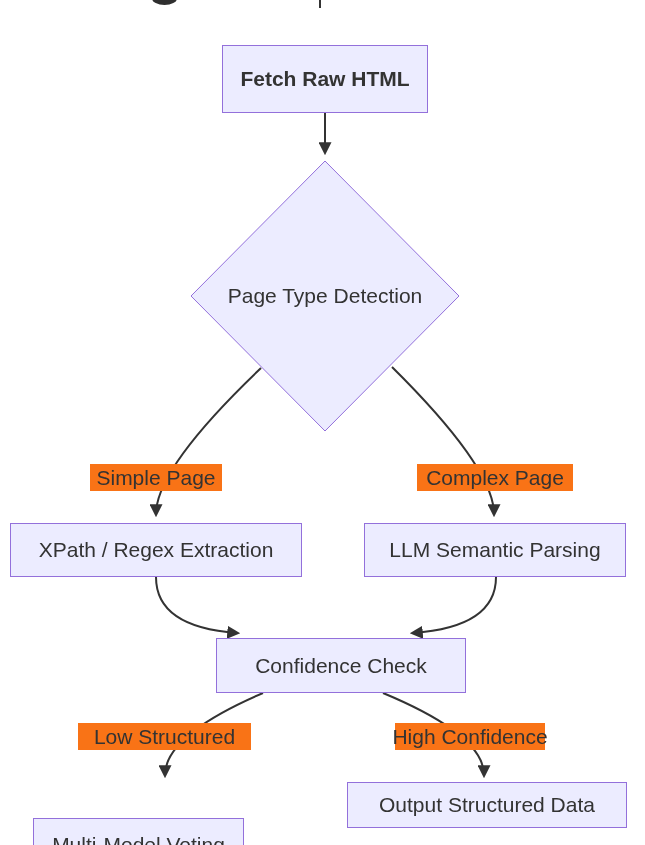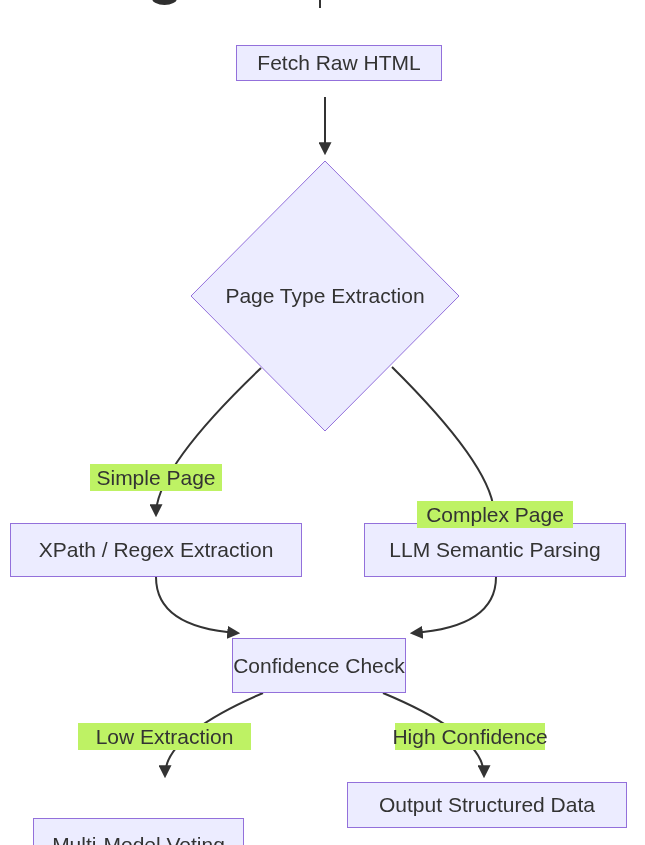--- a/index.html
+++ b/index.html
@@ -51,21 +51,21 @@
     display: flex;
     align-items: center;
     justify-content: center;
     text-align: center;
     white-space: nowrap;
     z-index: 2;
   }
   .edge-label {
     position: absolute;
     box-sizing: border-box;
-    background: #bef264;
+    background: #f97316;
     color: #333333;
     font-size: 21px;
     display: flex;
     align-items: center;
     justify-content: center;
     text-align: center;
     white-space: nowrap;
     z-index: 3;
   }
   
@@ -79,31 +79,31 @@
   }
   .caret-artifact {
     position: absolute;
     left: 319px; top: 0;
     width: 2px; height: 8px;
     background: #333333;
     z-index: 4;
   }
 
   
-  #n-fetch      { left: 236px; top: 45px;  width: 206px; height: 36px; }
+  #n-fetch      { left: 222px; top: 45px;  width: 206px; height: 68px; font-weight: bold; }
   #n-xpath      { left: 10px;  top: 523px; width: 292px; height: 54px; }
   #n-llm        { left: 364px; top: 523px; width: 262px; height: 54px; }
-  #n-confidence { left: 216px; top: 638px; width: 174px; height: 55px; margin-left: 16px; }
+  #n-confidence { left: 216px; top: 638px; width: 250px; height: 55px; }
   #n-voting     { left: 33px;  top: 782px; width: 211px; height: 53px; margin-top: 36px; }
   #n-output     { left: 347px; top: 782px; width: 280px; height: 46px; }
   #n-detect-label { left: 215px; top: 282px; width: 220px; height: 28px; }
 
   
   #l-simple  { left: 90px;  top: 464px; width: 132px; height: 27px; }
-  #l-complex { left: 417px; top: 464px; width: 156px; height: 27px; margin-top: 37px; }
+  #l-complex { left: 417px; top: 464px; width: 156px; height: 27px; }
   #l-low     { left: 78px;  top: 723px; width: 173px; height: 27px; }
   #l-high    { left: 395px; top: 723px; width: 150px; height: 27px; }
 </style>
 </head>
 <body>
 
 <div class="canvas">
 
   <div class="text-fragment"></div>
   <div class="caret-artifact"></div>
@@ -121,33 +121,33 @@
     <path class="edge" d="M156,577 Q156,627 237,633" marker-end="url(#arrow)"></path>
     <path class="edge" d="M496,577 Q496,627 413,633" marker-end="url(#arrow)"></path>
     <path class="edge" d="M263,693 Q165,735 165,775" marker-end="url(#arrow)"></path>
     <path class="edge" d="M383,693 Q484,735 484,775" marker-end="url(#arrow)"></path>
 
     <polygon class="diamond" points="325,161 459,296 325,431 191,296"></polygon>
   </svg>
 
   <div class="node" id="n-fetch">Fetch Raw HTML</div>
 
-  <div class="diamond-label" id="n-detect-label">Page Type Extraction</div>
+  <div class="diamond-label" id="n-detect-label">Page Type Detection</div>
 
   <div class="node" id="n-llm">LLM Semantic Parsing</div>
 
   <div class="node" id="n-xpath">XPath / Regex Extraction</div>
 
   <div class="node" id="n-confidence">Confidence Check</div>
 
   <div class="node" id="n-voting">Multi-Model Voting</div>
 
   <div class="node" id="n-output">Output Structured Data</div>
 
   <div class="edge-label" id="l-simple">Simple Page</div>
 
   <div class="edge-label" id="l-complex">Complex Page</div>
 
-  <div class="edge-label" id="l-low">Low Extraction</div>
+  <div class="edge-label" id="l-low">Low Structured</div>
 
   <div class="edge-label" id="l-high">High Confidence</div>
 
 </div>
 
 </body></html>

